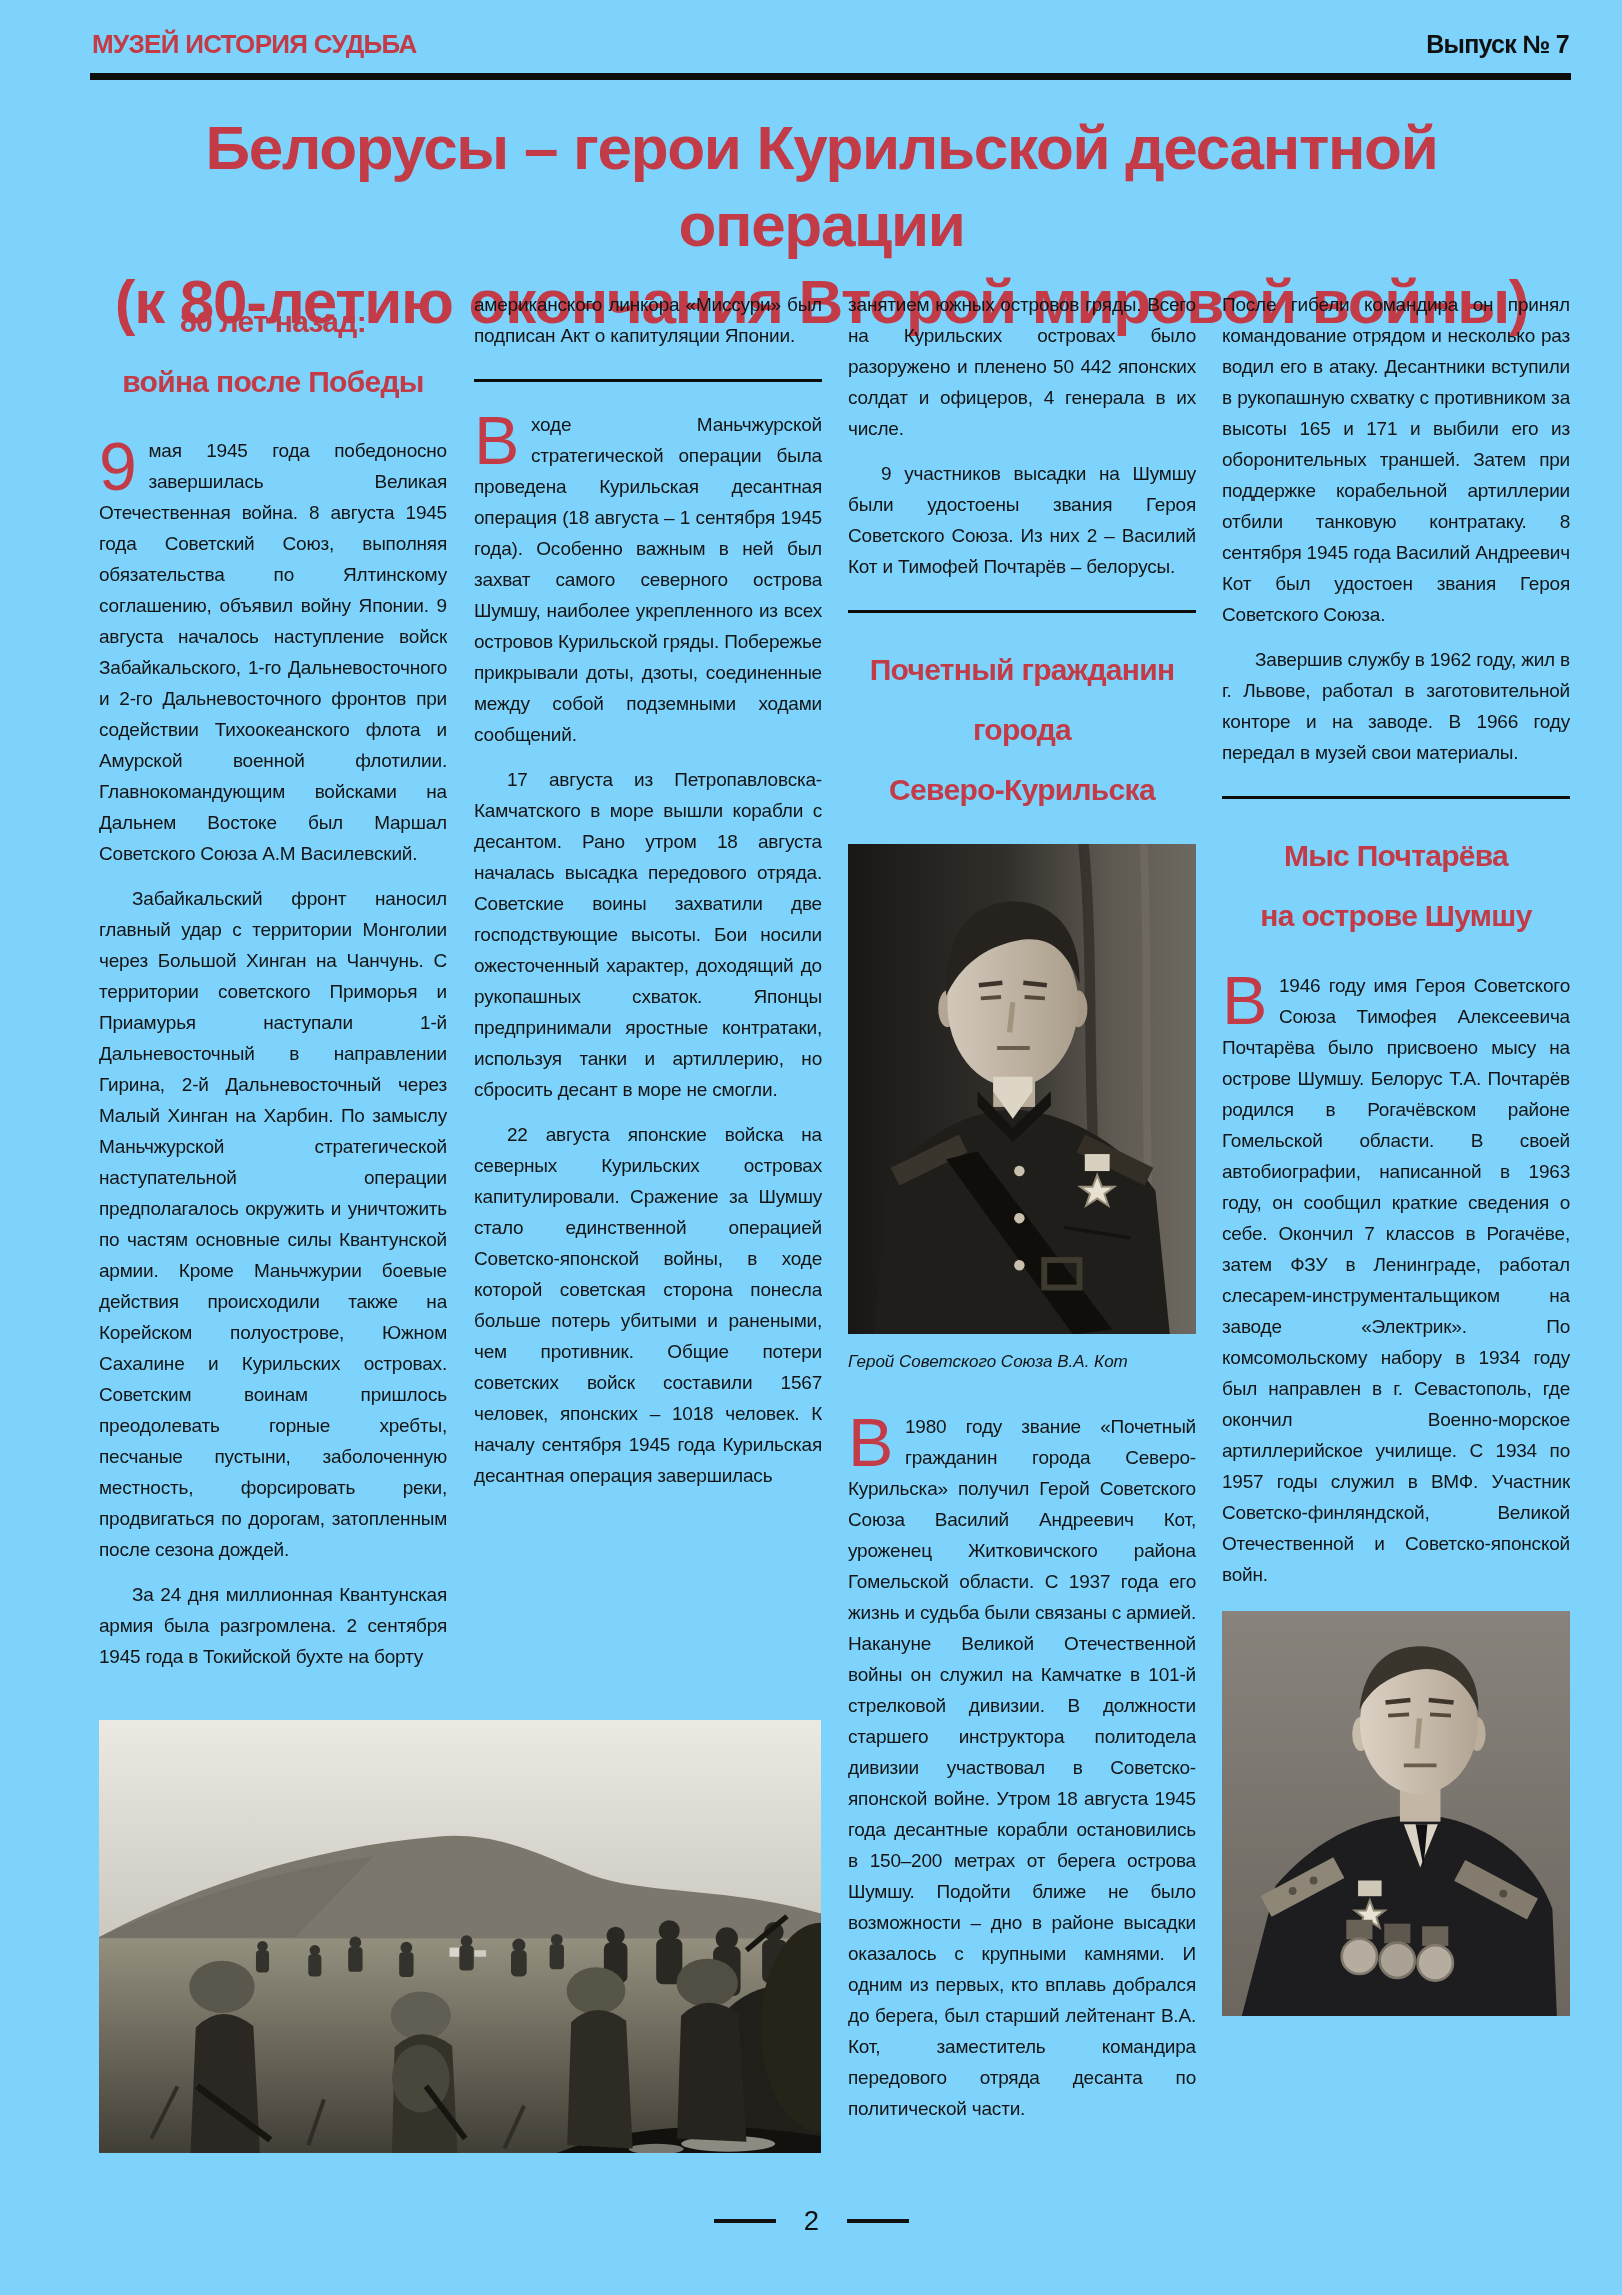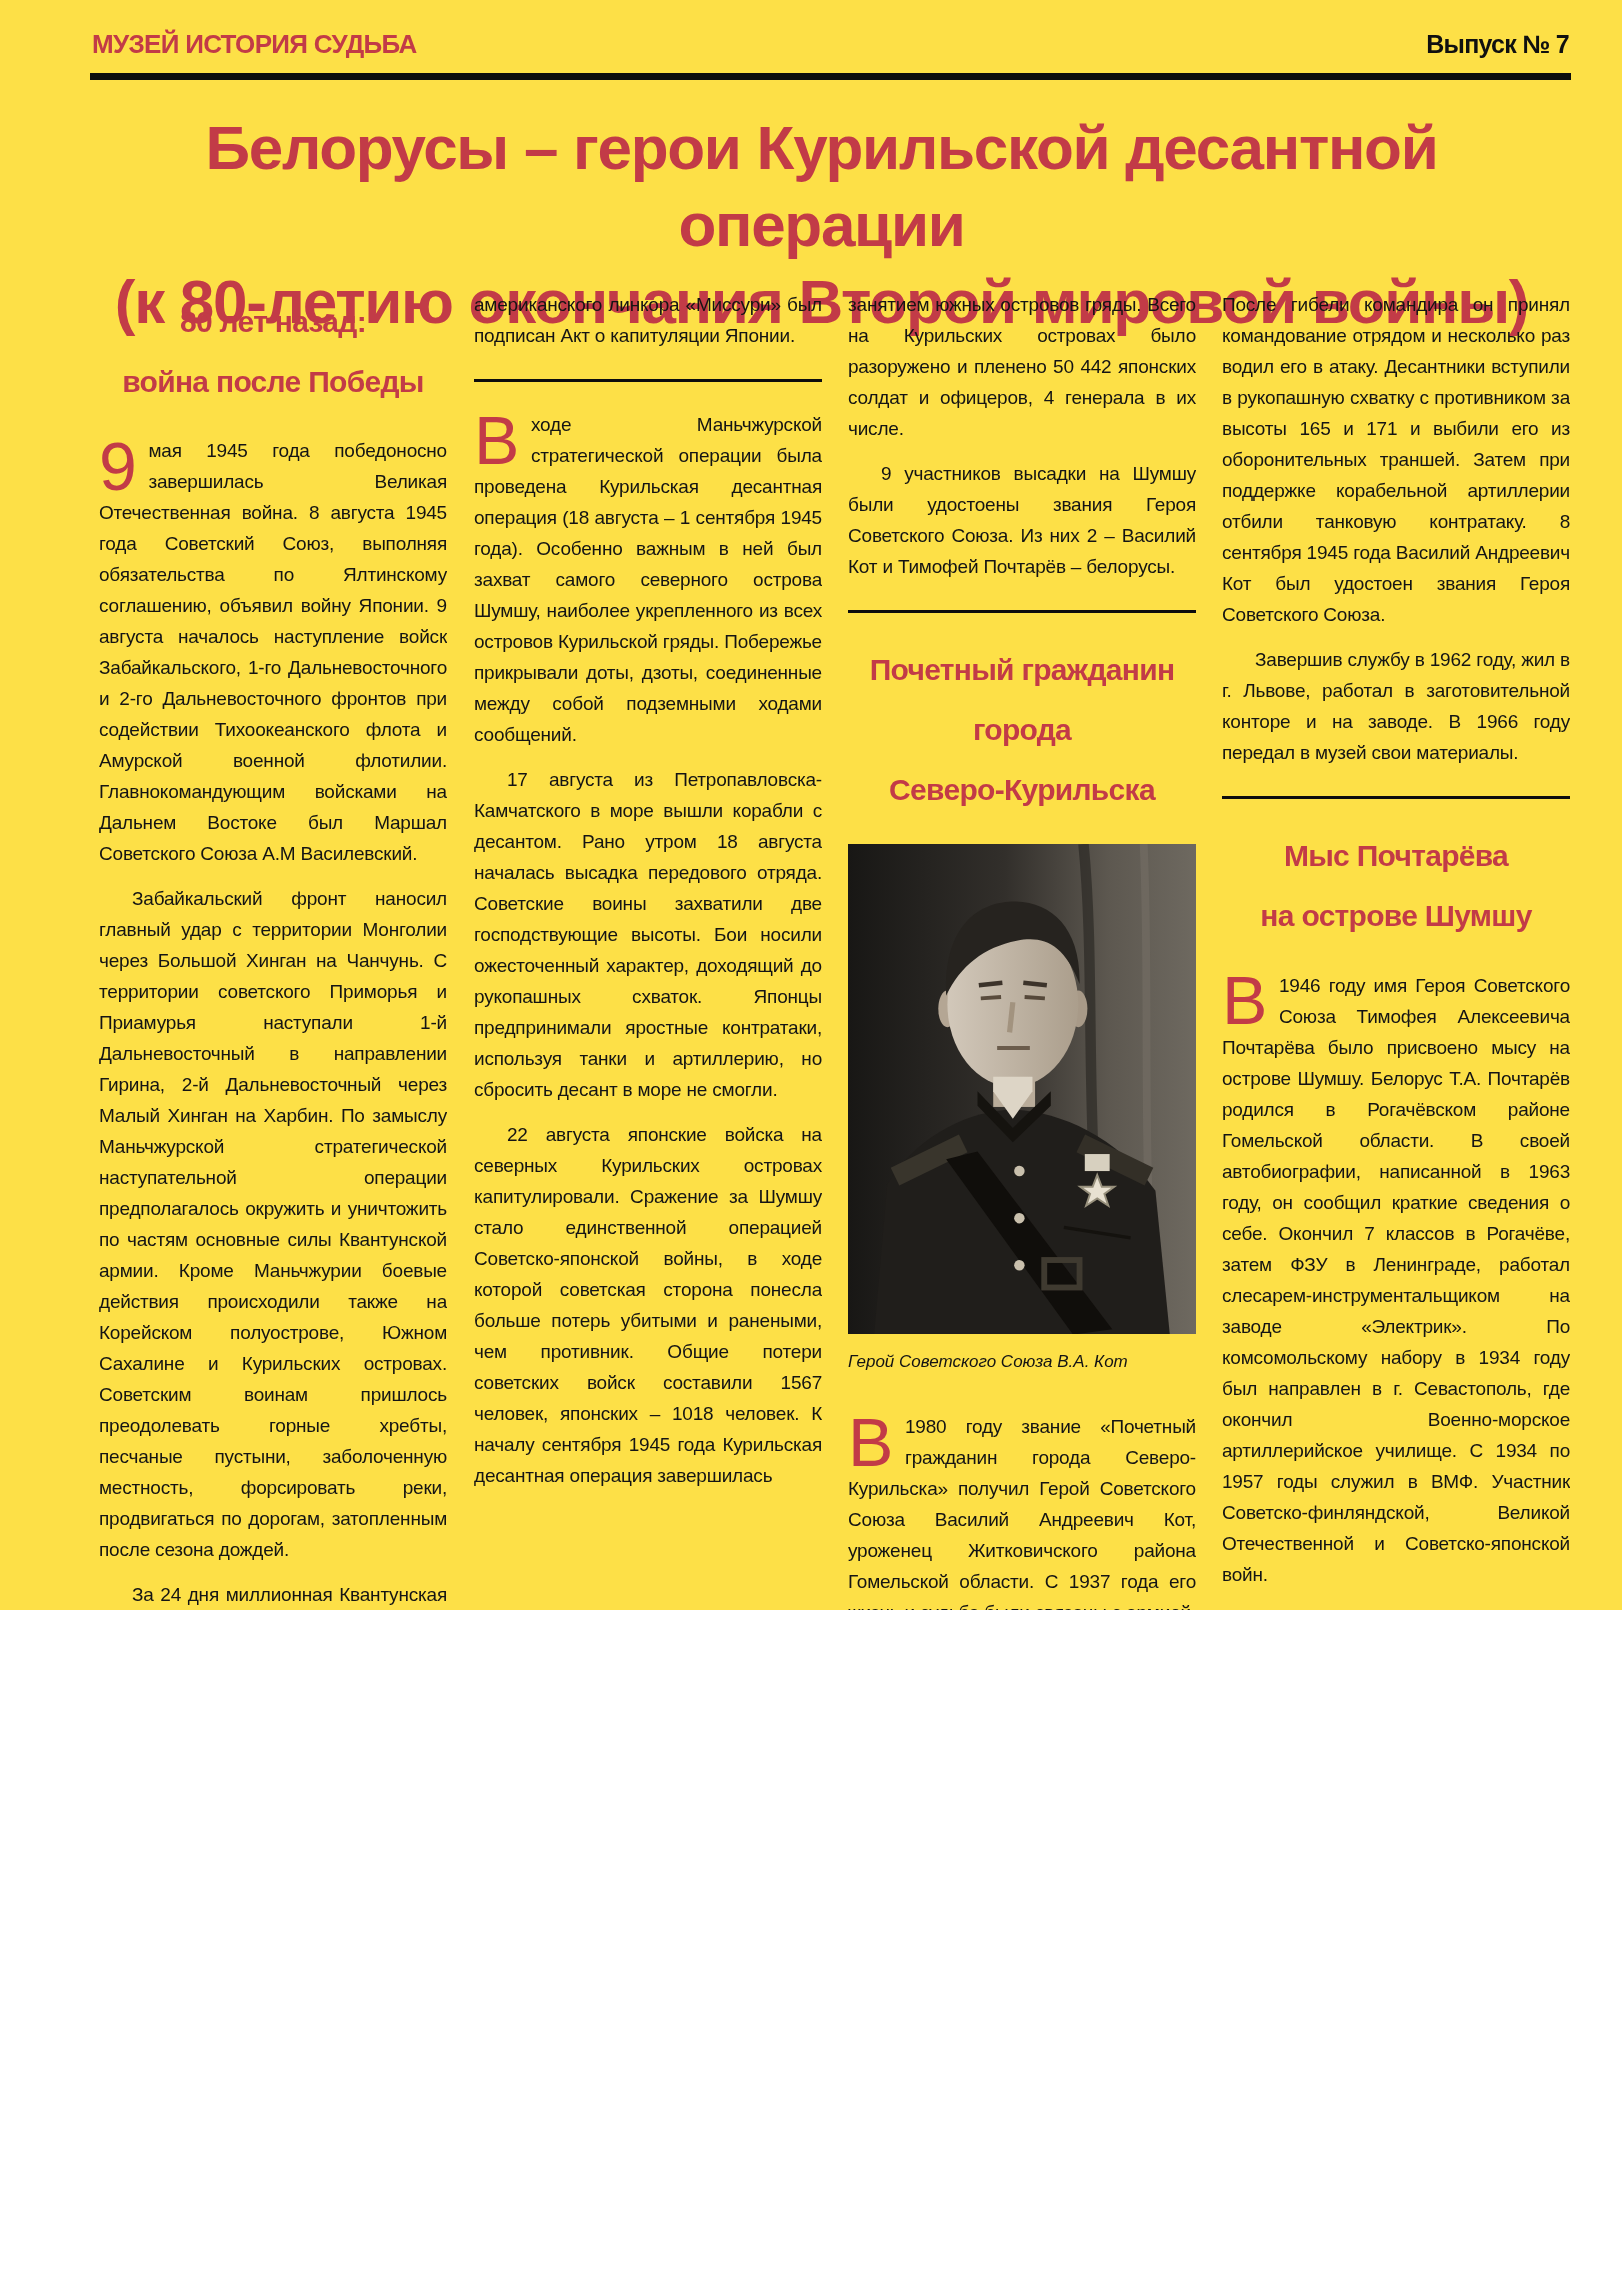--- a/index.html
+++ b/index.html
@@ -1,18 +1,18 @@
 <!DOCTYPE html>
 <html lang="ru" style="--red: #c23b47;font-size:10.5px"><head>
 <meta charset="utf-8">
 <style>
   :root { --red:#c23b47; --ink:#141414; }
   html,body { margin:0; padding:0; background:#ffffff; }
   .page {
-    position:relative; width:1623px; height:1610px; background:#fde047;
+    position:relative; width:1623px; height:2295px; background:#7dd3fc;
     font-family:"Liberation Sans", sans-serif; color:var(--ink); overflow:hidden;
   }
   .masthead {
     position:absolute; left:92px; top:29px;
     font-size:26px; font-weight:700; color:var(--red); letter-spacing:-0.7px;
   }
   .issue {
     position:absolute; right:54px; top:30px;
     font-size:25px; font-weight:700; color:#101010; letter-spacing:-0.7px;
   }

